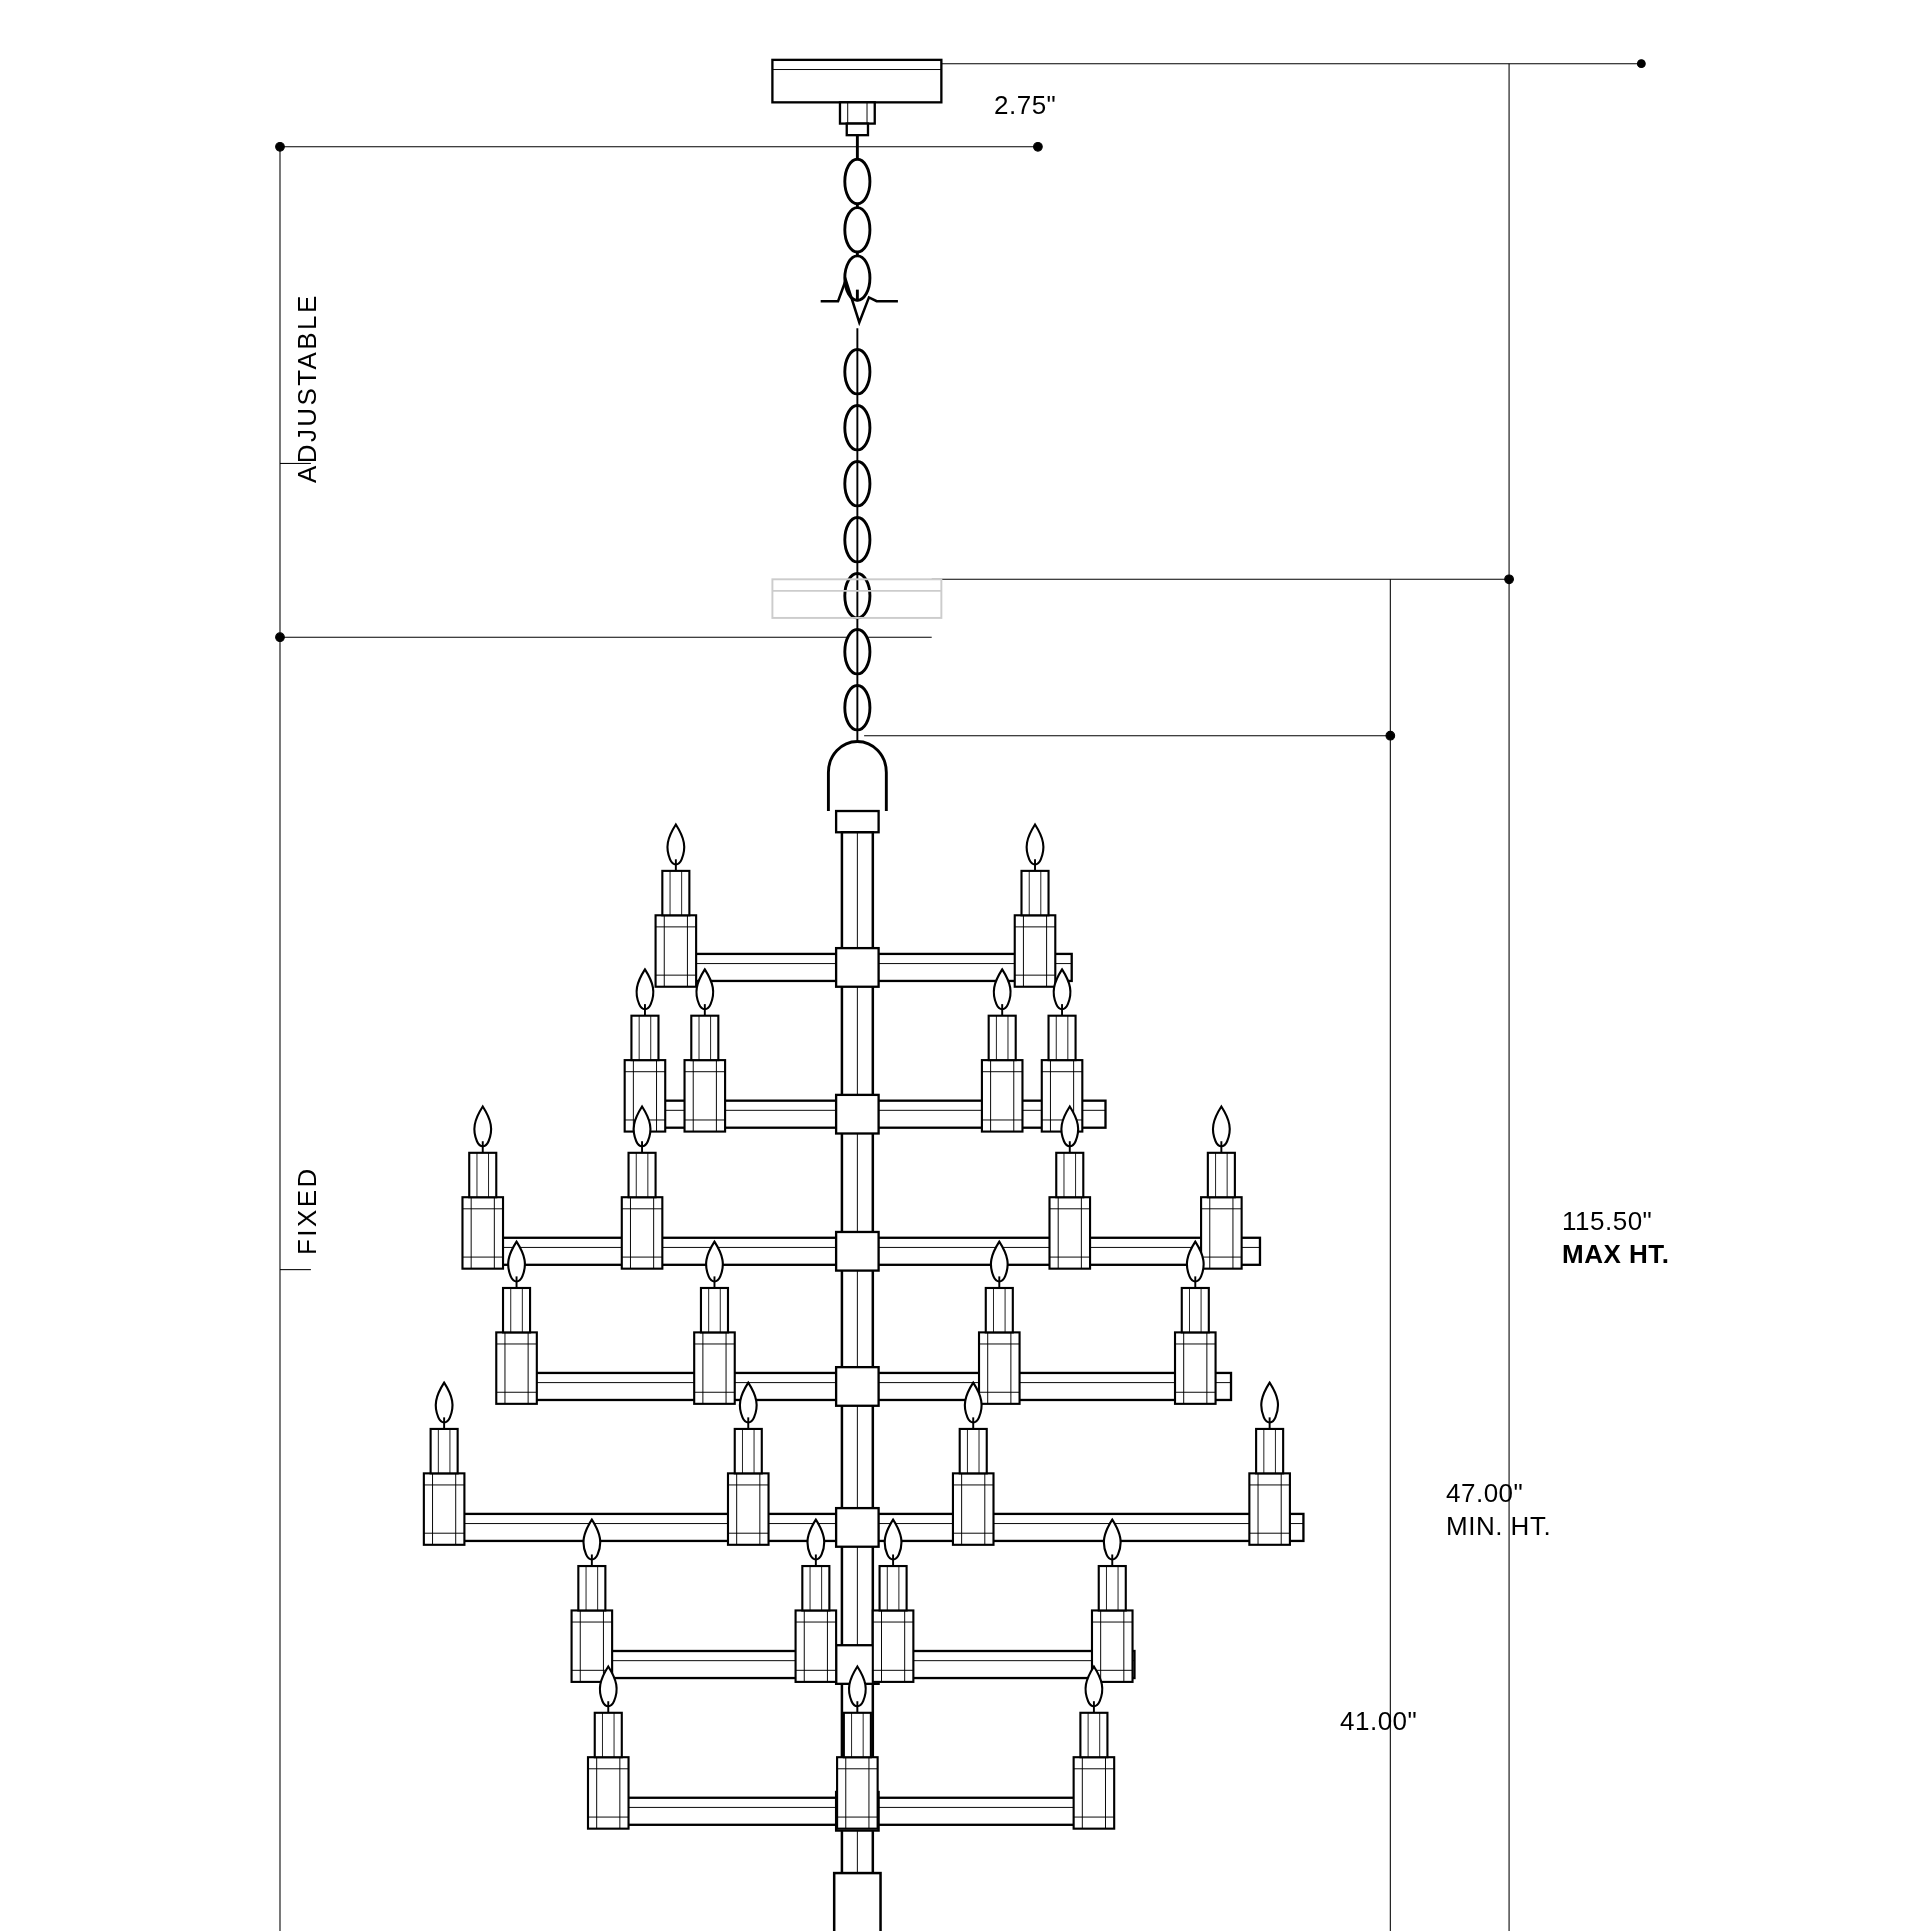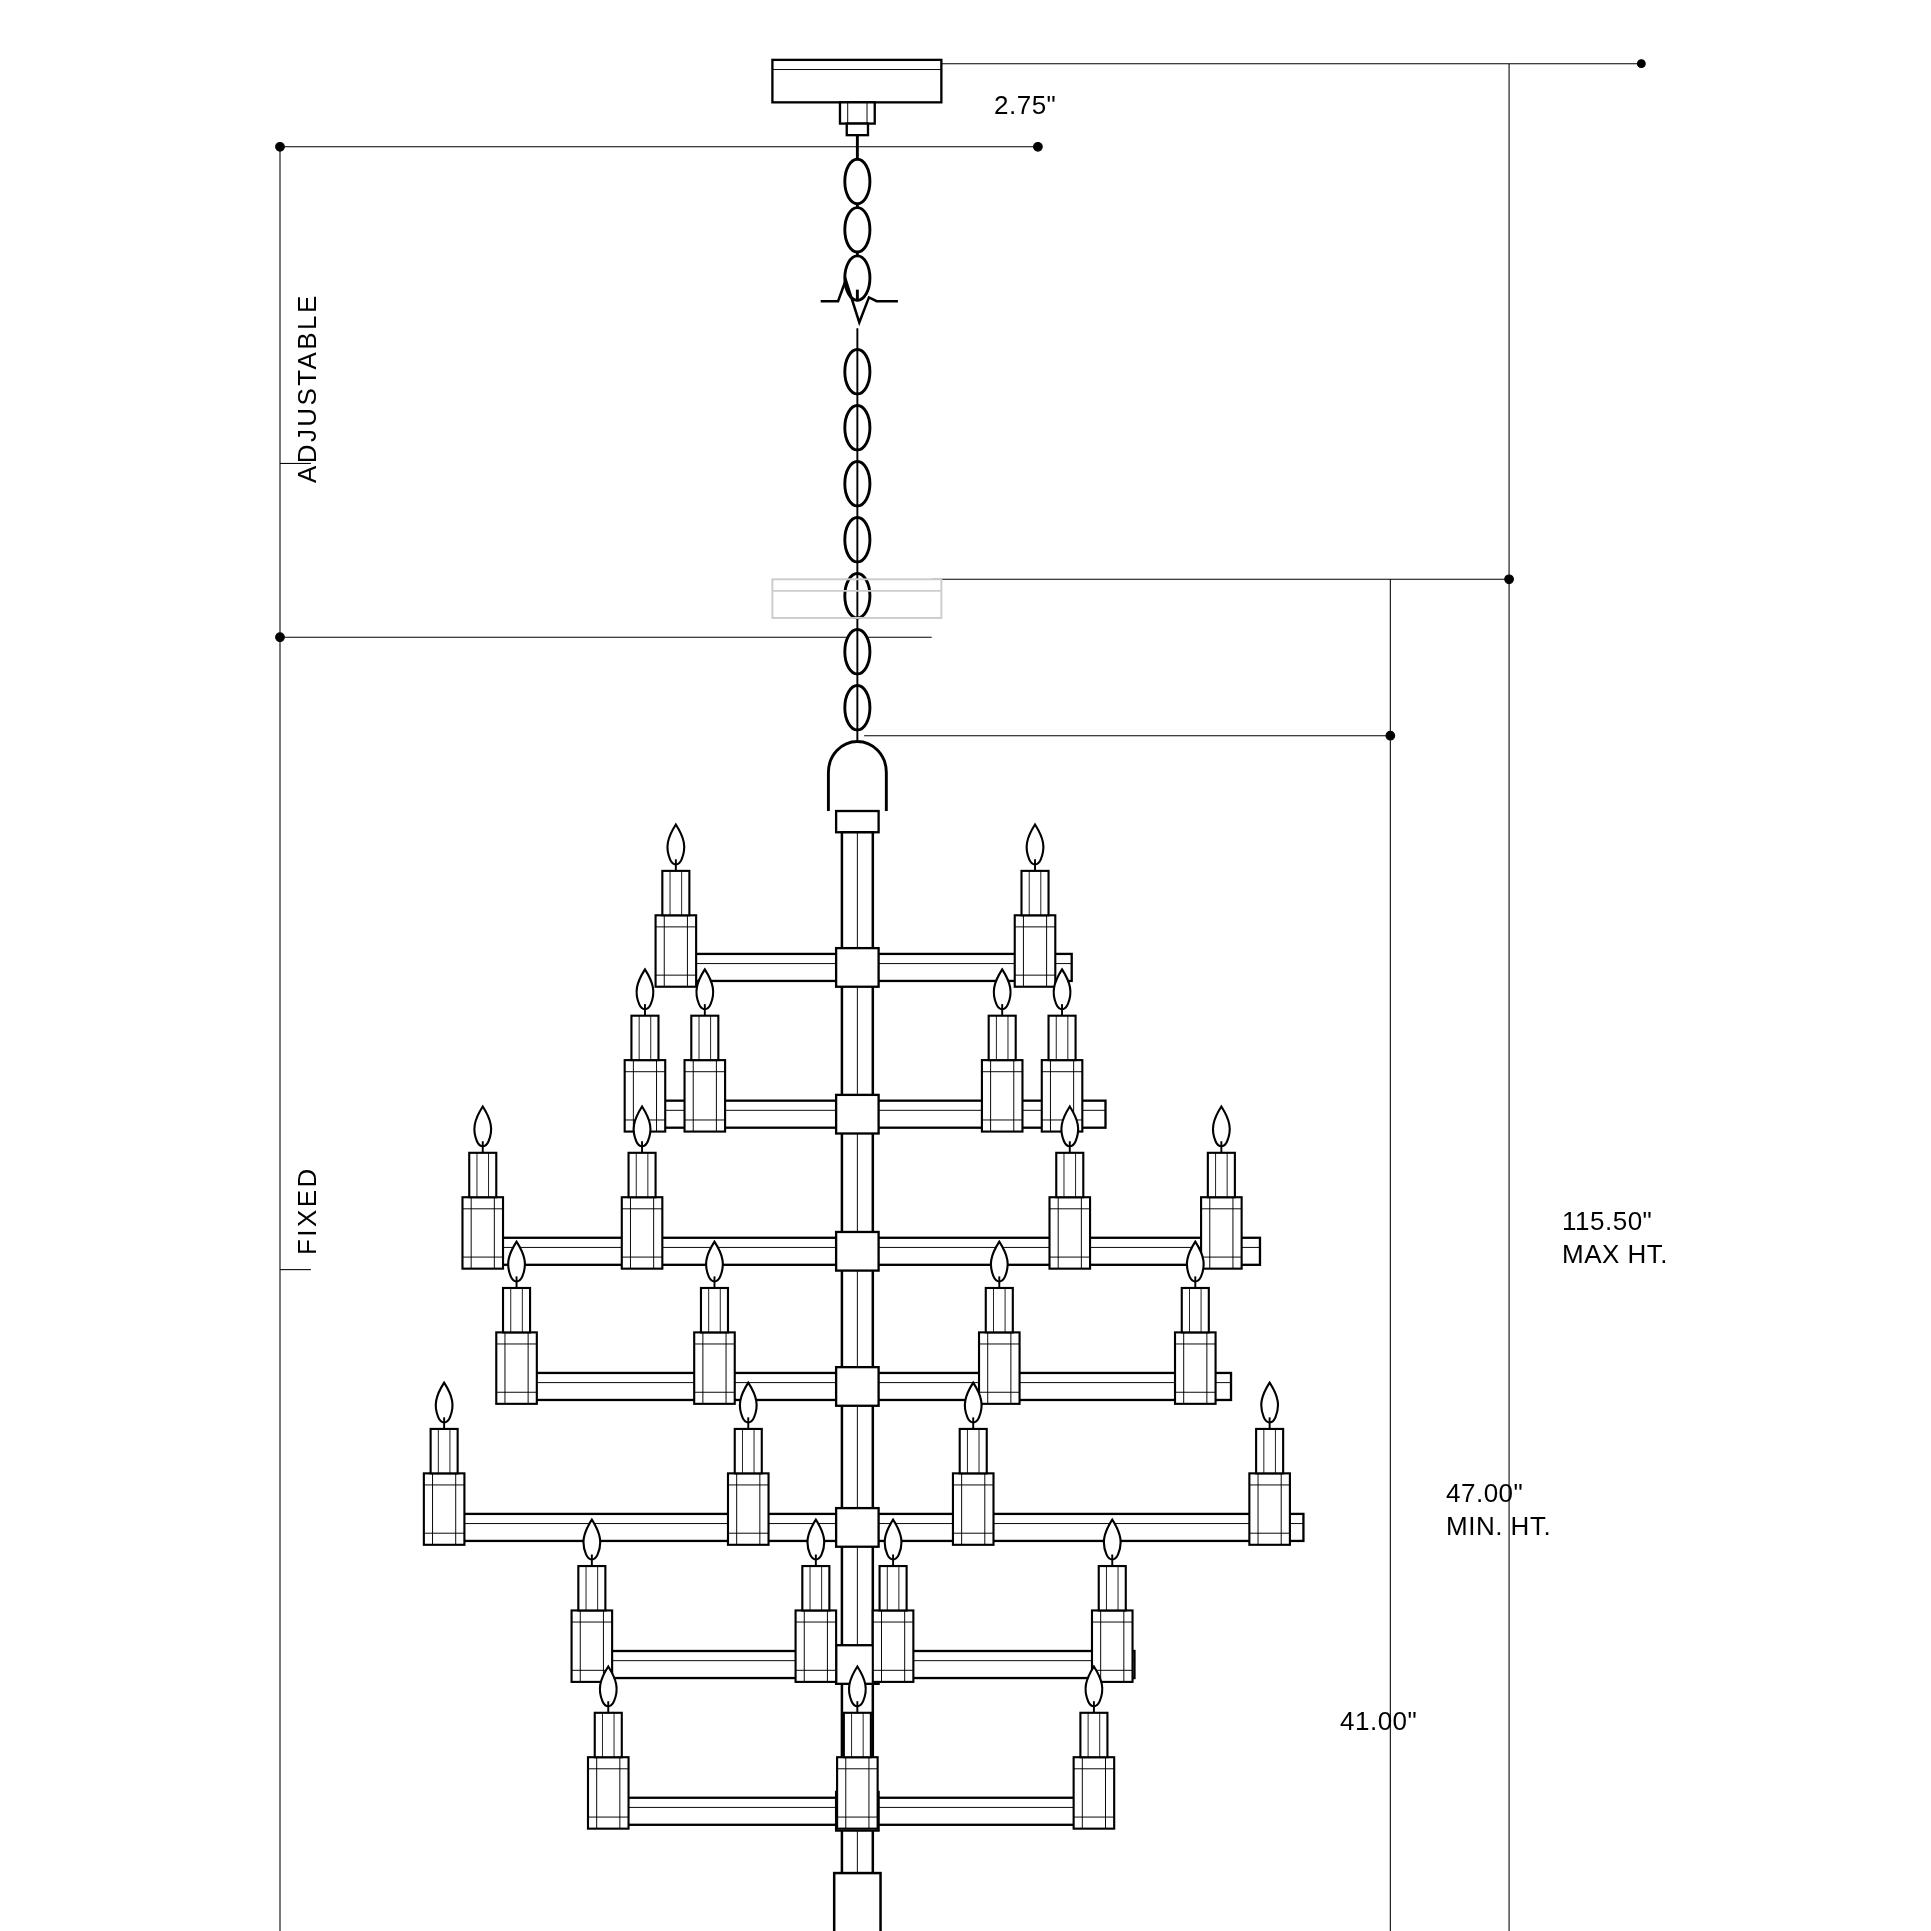--- a/index.html
+++ b/index.html
@@ -223,21 +223,21 @@
     </g>
   </svg>
 
   <div class="dimlabel" style="left:994px; top:89px;">2.75"</div>
 
   <div class="vlabel" style="left:292px; top:483px;">ADJUSTABLE</div>
 
   <div class="vlabel" style="left:292px; top:1255px;">FIXED</div>
 
   <div class="dimlabel" style="left:1562px; top:1205px;">115.50"</div>
-  <div class="dimlabel" style="left:1562px; top:1238px;">MAX HT.</div>
+  <div class="dimlabel" style="left:1562px; top:1238px;font-weight:bold;">MAX HT.</div>
 
   <div class="dimlabel" style="left:1446px; top:1477px;">47.00"</div>
   <div class="dimlabel" style="left:1446px; top:1510px;">MIN. HT.</div>
 
   <div class="dimlabel" style="left:1340px; top:1705px;">41.00"</div>
 
 </div>
 
 
 </body></html>

